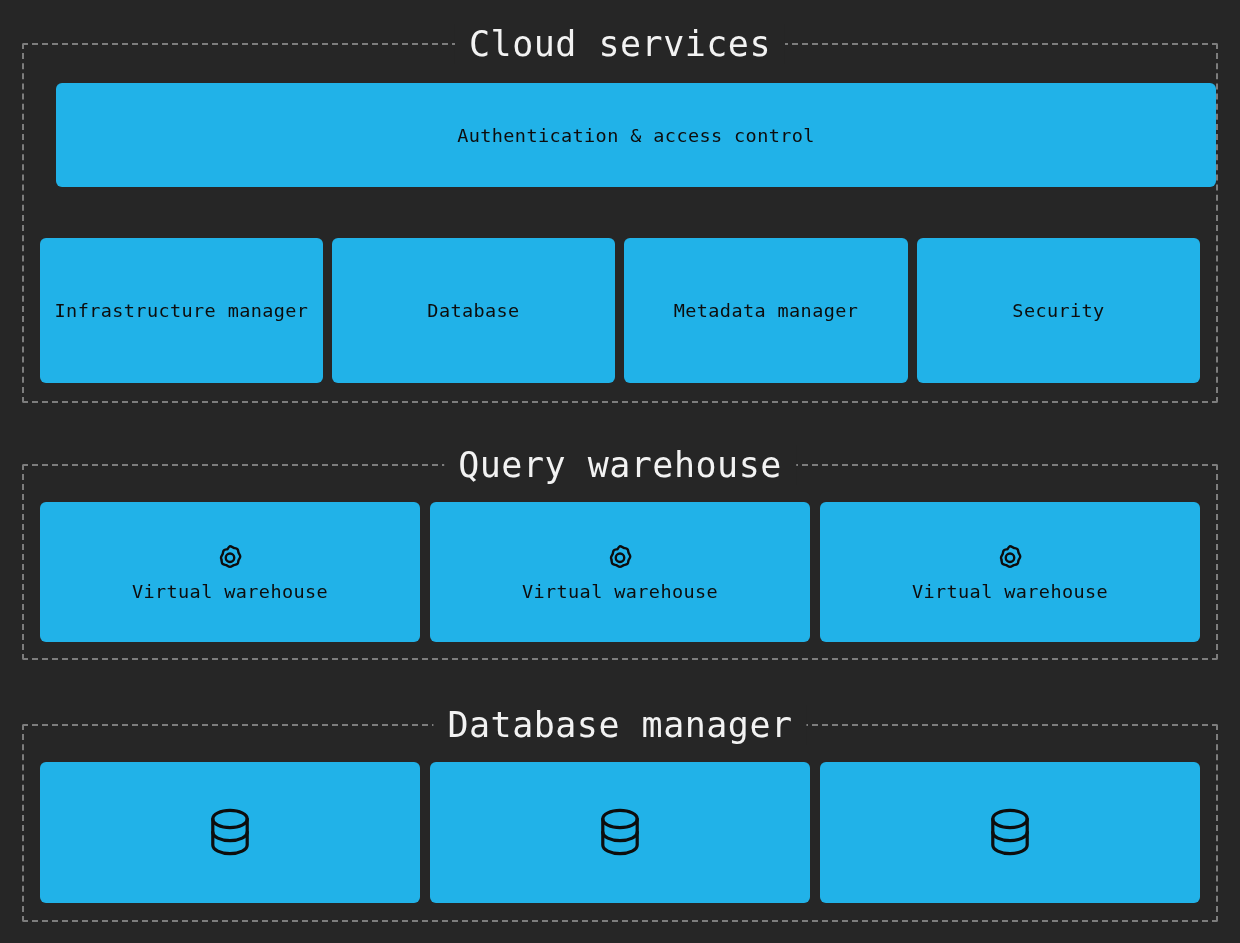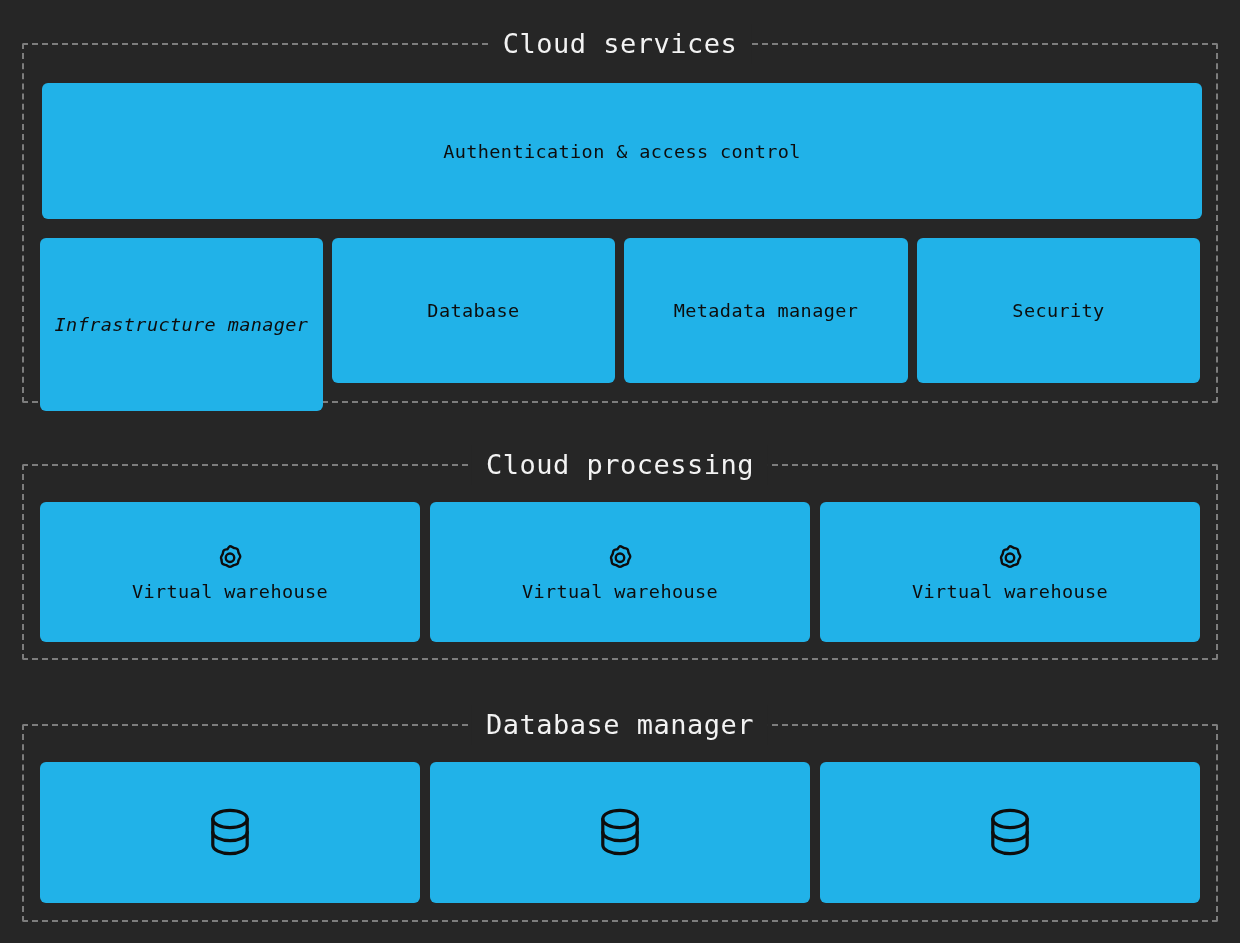--- a/index.html
+++ b/index.html
@@ -27,21 +27,21 @@
     border-radius: 2px;
   }
 
   .group-title {
     position: absolute;
     top: -21px;
     left: 50%;
     transform: translateX(-50%);
     background: #262626;
     color: #f2f2f2;
-    font-size: 27px;
+    font-size: 35px;
     line-height: 40px;
     letter-spacing: 0.5px;
     padding: 0 14px;
     white-space: nowrap;
   }
 
   #group-cloud    { left: 22px;  top: 43px;  width: 1196px; height: 360px; }
   #group-query    { left: 22px;  top: 464px; width: 1196px; height: 196px; }
   #group-storage  { left: 22px;  top: 724px; width: 1196px; height: 198px; }
 
@@ -62,24 +62,24 @@
 
   .node .node-label { display: block; }
 
   .node-icon {
     display: block;
     line-height: 0;
     margin-bottom: 8px;
   }
 
   
-  #node-auth { left: 42px; top: 83px; width: 1160px; height: 136px; }
+  #node-auth { left: 56px; top: 83px; width: 1160px; height: 104px; }
 
   
-  #node-infra    { left: 40px;  top: 238px; width: 283px; height: 173px; font-style: italic; }
+  #node-infra    { left: 40px;  top: 238px; width: 283px; height: 145px; }
   #node-optim    { left: 332px; top: 238px; width: 283px; height: 145px; }
   #node-meta     { left: 624px; top: 238px; width: 284px; height: 145px; }
   #node-security { left: 917px; top: 238px; width: 283px; height: 145px; }
 
   
   #node-vw-1 { left: 40px;  top: 502px; width: 380px; height: 140px; }
   #node-vw-2 { left: 430px; top: 502px; width: 380px; height: 140px; }
   #node-vw-3 { left: 820px; top: 502px; width: 380px; height: 140px; }
 
   
@@ -113,21 +113,21 @@
 
   <div class="node" id="node-meta">
     <span class="node-label">Metadata manager</span>
   </div>
 
   <div class="node" id="node-security">
     <span class="node-label">Security</span>
   </div>
 
   <div class="group" id="group-query">
-    <div class="group-title">Cloud processing</div>
+    <div class="group-title">Query warehouse</div>
   </div>
 
   <div class="node" id="node-vw-1">
     <span class="node-icon">
       <svg width="30" height="30" viewBox="0 0 24 24" fill="none" stroke="#0d0d0d" stroke-width="1.9" stroke-linecap="round" stroke-linejoin="round">
         <path d="M12 2.6c1.25 0 2.2 1.05 2.95 1.35 .78 .31 2.08 .05 2.96 .94 .88 .88 .62 2.18 .94 2.96 .3 .75 1.35 1.7 1.35 2.95s-1.05 2.2-1.35 2.95c-.32 .78-.06 2.08-.94 2.96-.88 .89-2.18 .63-2.96 .94-.75 .3-1.7 1.35-2.95 1.35s-2.2-1.05-2.95-1.35c-.78-.31-2.08-.05-2.96-.94-.88-.88-.62-2.18-.94-2.96C5.85 14 4.8 13.05 4.8 11.8s1.05-2.2 1.35-2.95c.32-.78 .06-2.08 .94-2.96 .88-.89 2.18-.63 2.96-.94C10.8 3.65 11.75 2.6 12 2.6z"></path>
         <circle cx="12" cy="11.8" r="3.4"></circle>
       </svg>
     </span>
     <span class="node-label">Virtual warehouse</span>

